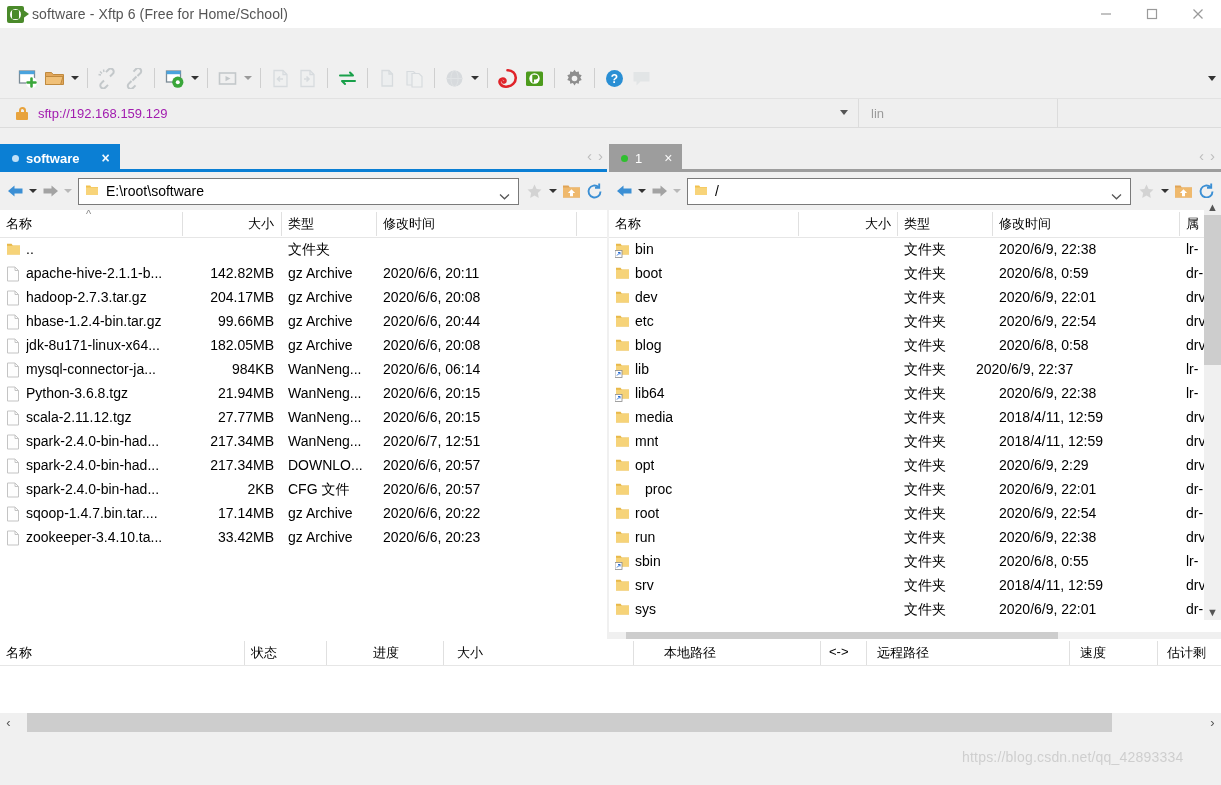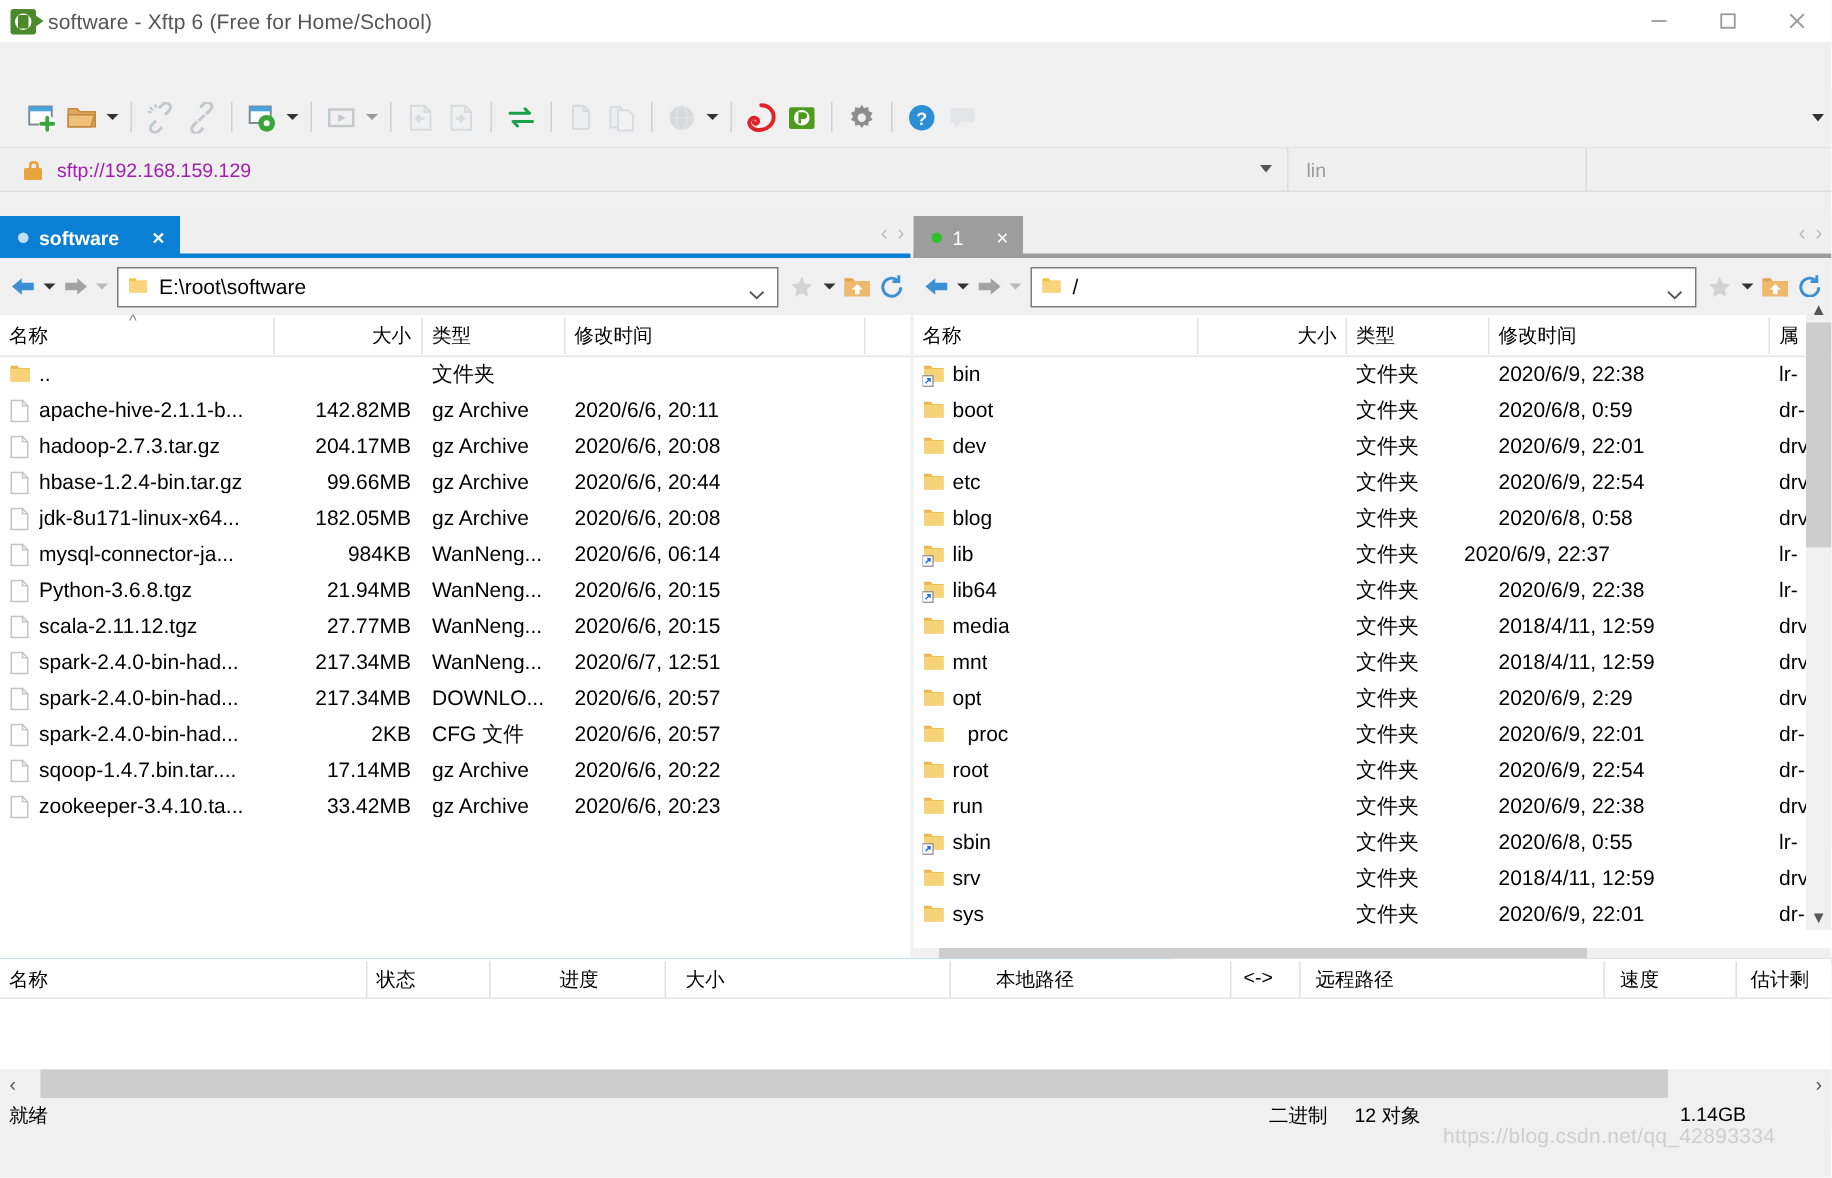--- a/index.html
+++ b/index.html
@@ -909,22 +909,16 @@
     <div class="bt-body"></div>
 
     <div class="bt-scroll">
       <div class="hs-arrow">‹</div>
       <div class="hs-track">
         <div class="hs-thumb" style="left:10px; width:1085px"></div>
       </div>
       <div class="hs-arrow">›</div>
     </div>
 
-    <div class="statusbar">
-      <div class="sb-cell" style="left:6px">就绪</div>
-      <div class="sb-cell" style="left:846px">二进制</div>
-      <div class="sb-cell" style="left:903px">12 对象</div>
-      <div class="sb-cell" style="left:1120px">1.14GB</div>
-    </div>
   </div>
 
   <div class="watermark">https://blog.csdn.net/qq_42893334</div>
 </div>
 
 </body></html>

